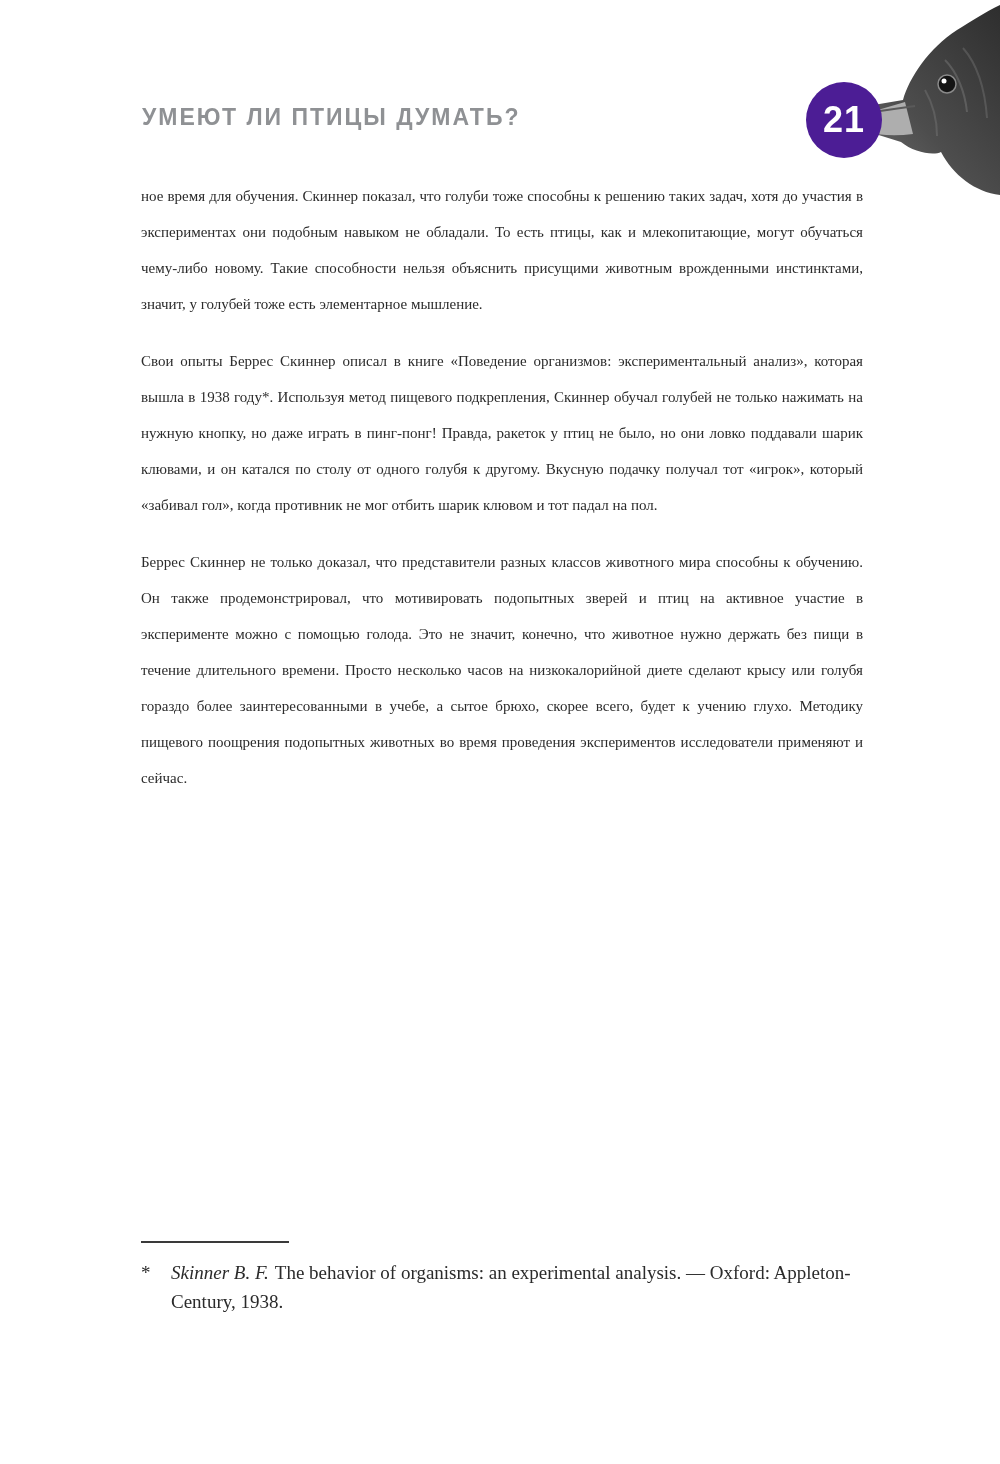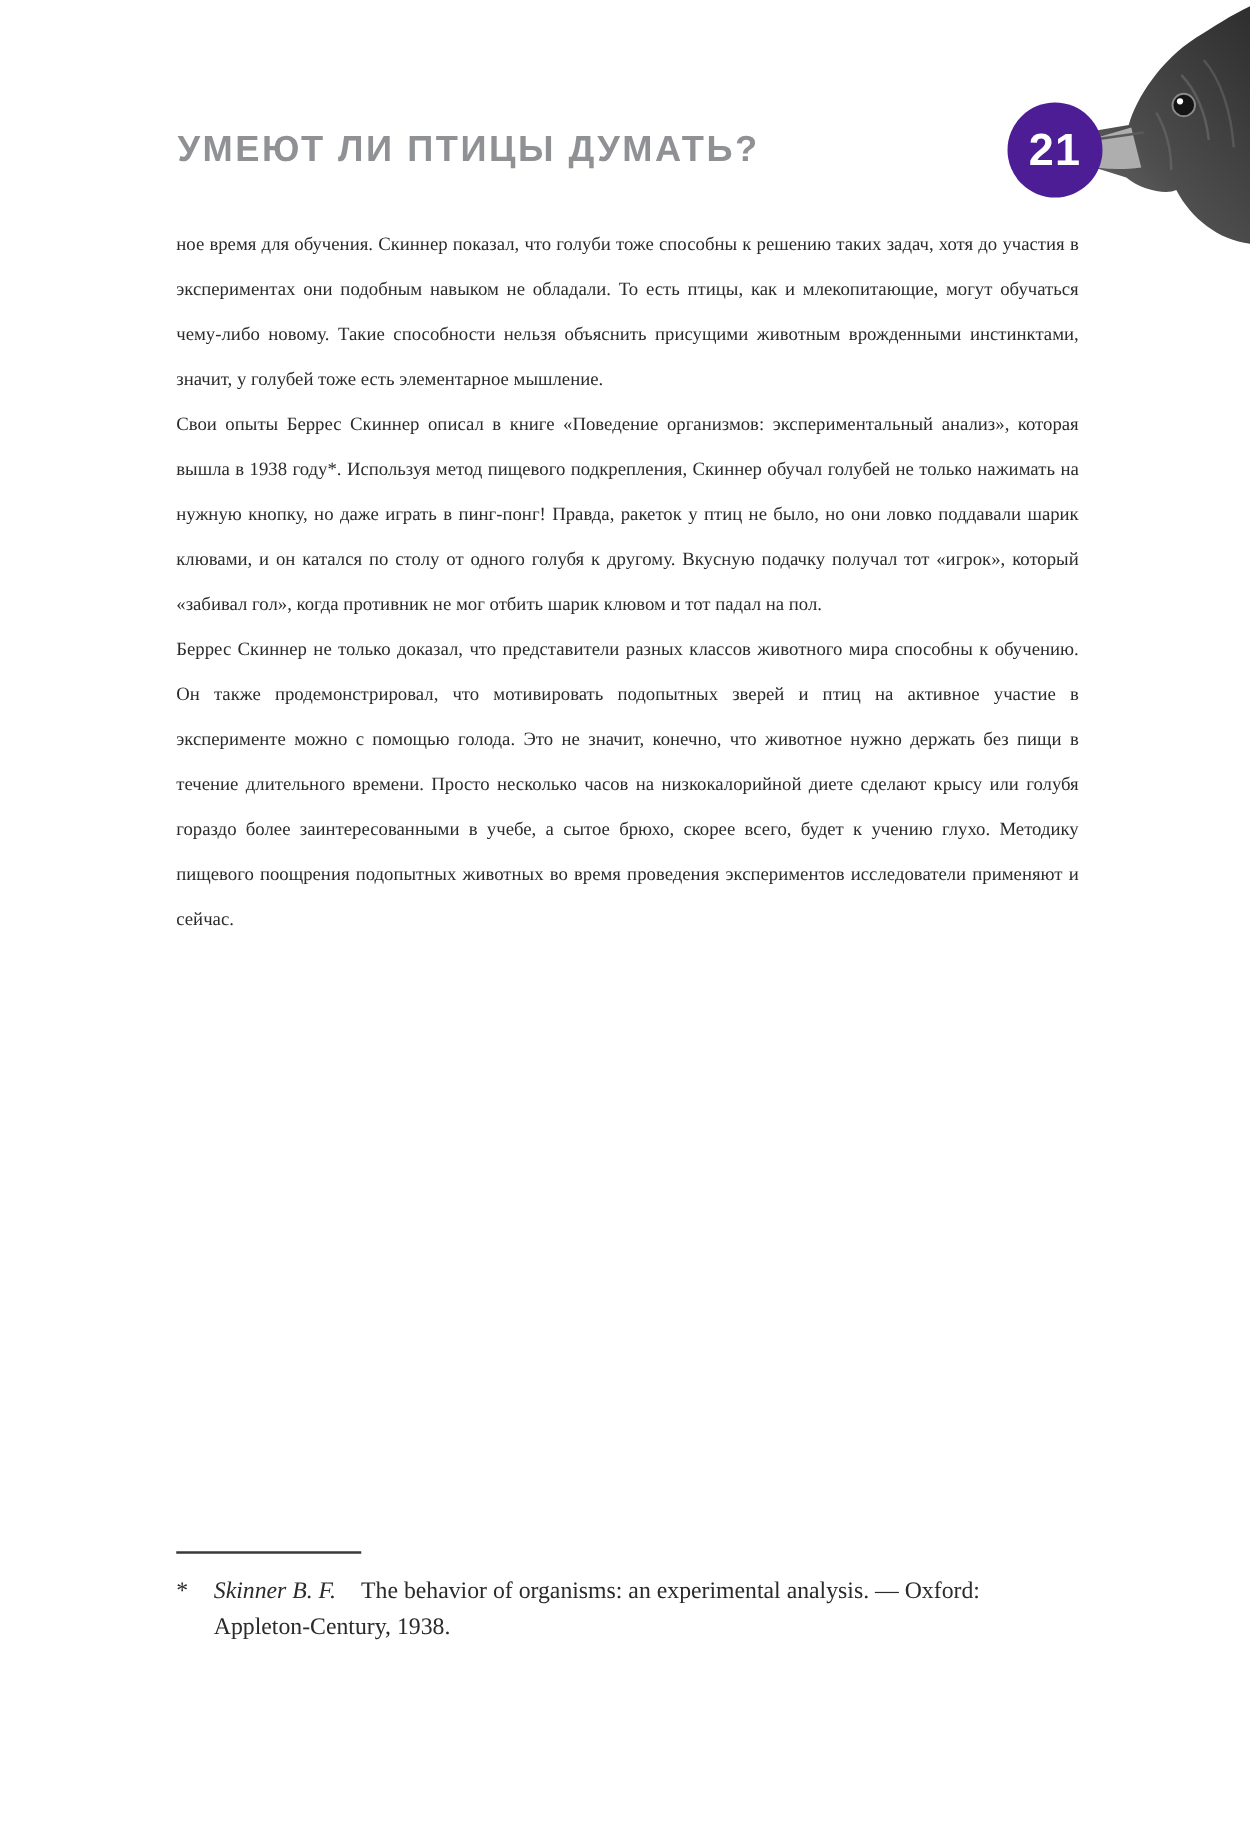--- a/index.html
+++ b/index.html
@@ -17,21 +17,21 @@
     background: #ffffff;
   }
 
   
   .running-head {
     position: absolute;
     left: 142px;
     top: 104px;
     font-family: "Liberation Sans", "DejaVu Sans", sans-serif;
     font-weight: 700;
-    font-size: 29px;
+    font-size: 23px;
     letter-spacing: 2px;
     color: #8f9194;
     text-transform: uppercase;
     white-space: nowrap;
   }
 
   
   .page-number-circle {
     position: absolute;
     left: 806px;
@@ -70,21 +70,21 @@
     left: 141px;
     top: 178px;
     width: 722px;
     font-size: 15px;
     line-height: 36px;
     color: #2b2b2b;
     text-align: justify;
     hyphens: auto;
     -webkit-hyphens: auto;
   }
-  .body-text p + p { }
+  .body-text p + p { margin-top: 21px; }
 
   
   .footnote-rule {
     position: absolute;
     left: 141px;
     top: 1241px;
     width: 148px;
     height: 2px;
     background: #3a3a3a;
   }
@@ -98,21 +98,21 @@
     line-height: 29px;
     color: #2b2b2b;
   }
   .fn-marker {
     width: 30px;
     flex: 0 0 30px;
   }
   .fn-text { flex: 1; text-align: left; }
   .fn-author {
     font-style: italic;
-    margin-right: 20px;
+    margin-right: 6px;
     text-align: center;
   }
 </style>
 </head>
 <body>
 
 <div class="page">
 
   <div class="running-head">УМЕЮТ ЛИ ПТИЦЫ ДУМАТЬ?</div>
 

